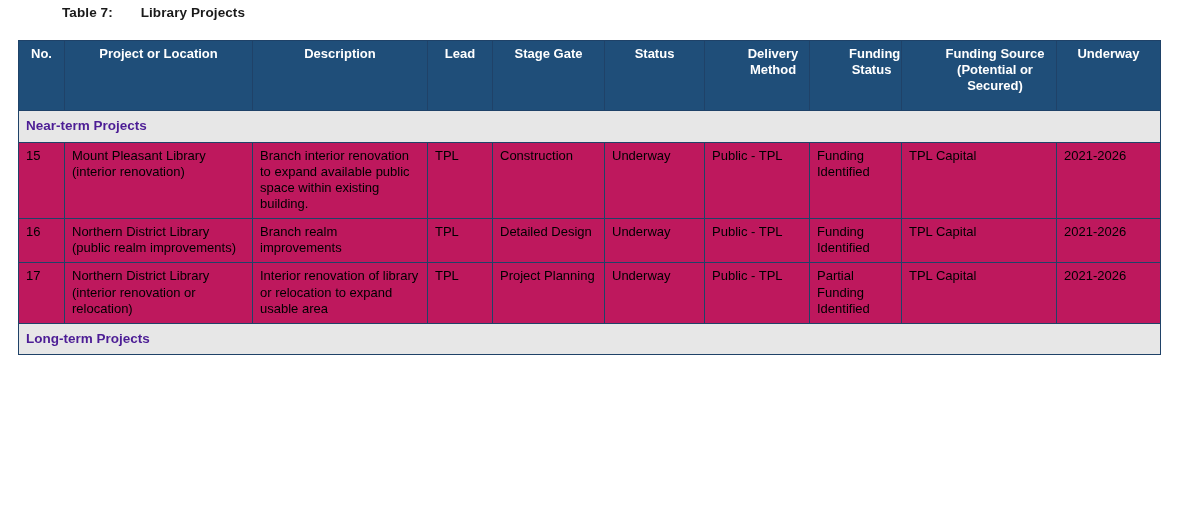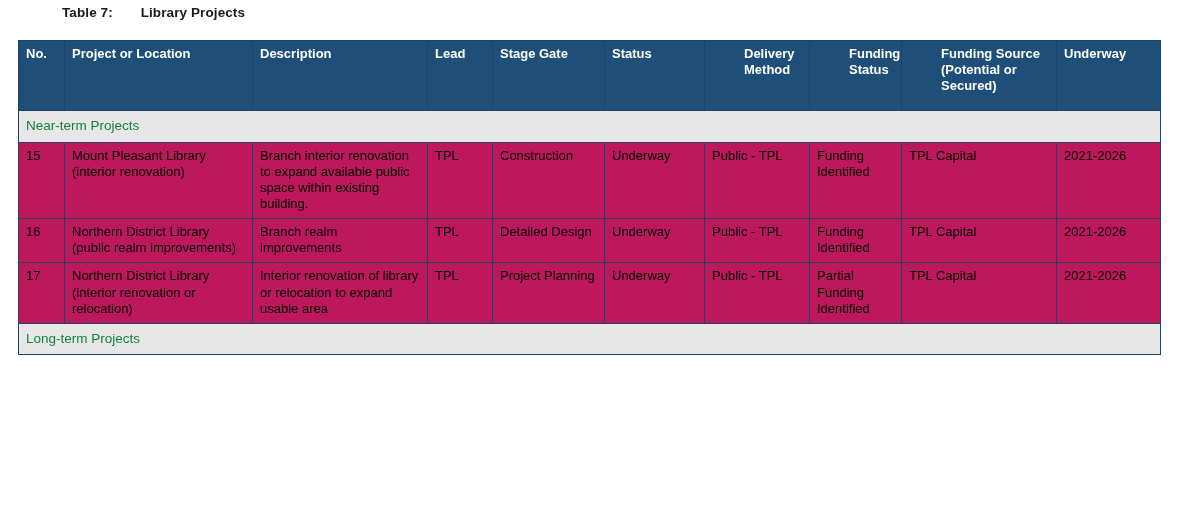--- a/index.html
+++ b/index.html
@@ -51,32 +51,32 @@
   table.projects td {
     border: 1px solid #1f4268;
     vertical-align: top;
     padding: 5px 7px 6px 7px;
     line-height: 1.24;
   }
   thead th {
     background: #1f4e79;
     color: #ffffff;
     font-weight: bold;
-    text-align: left;
+    text-align: center;
     height: 58px;
     vertical-align: top;
     padding-top: 7px;
   }
   tr.section-row td {
     background: #e7e7e7;
-    font-weight: normal;
+    font-weight: bold;
     font-size: 13.5px;
     padding-top: 7px;
     padding-bottom: 7px;
-    color: #15803d;
+    color: #4c1d95;
   }
   tbody td {
     background: #be185d;
   }
   .c-no      { width: 46px; }
   .c-proj    { width: 188px; }
   .c-desc    { width: 175px; }
   .c-lead    { width: 65px; }
   .c-stage   { width: 112px; }
   .c-status  { width: 100px; }

